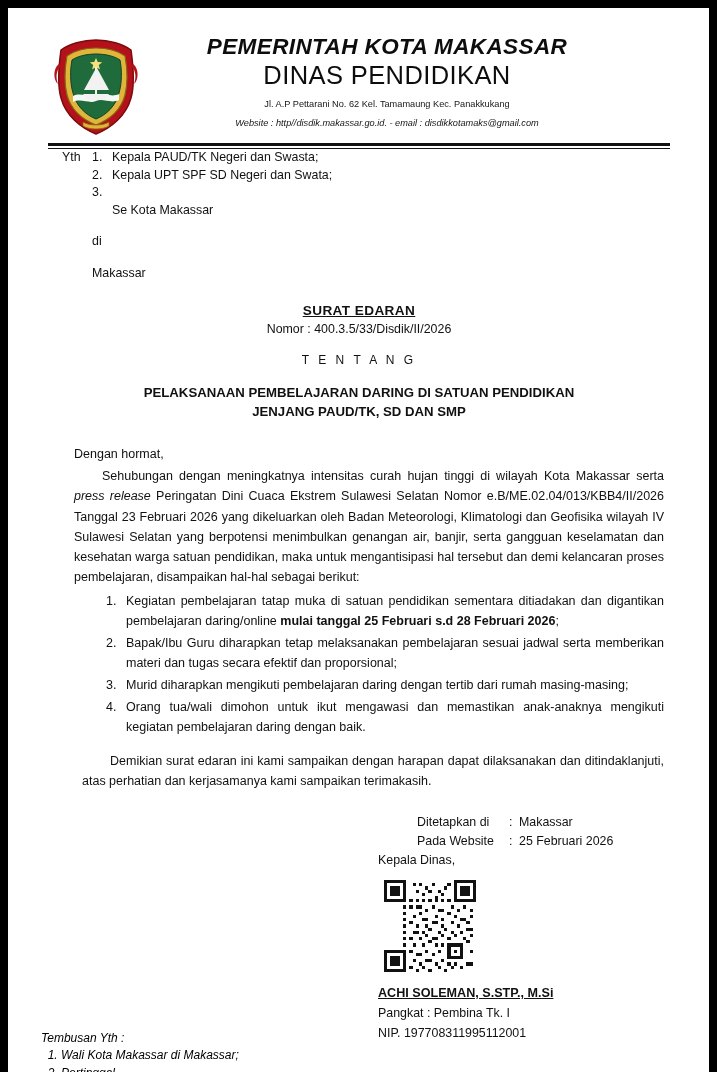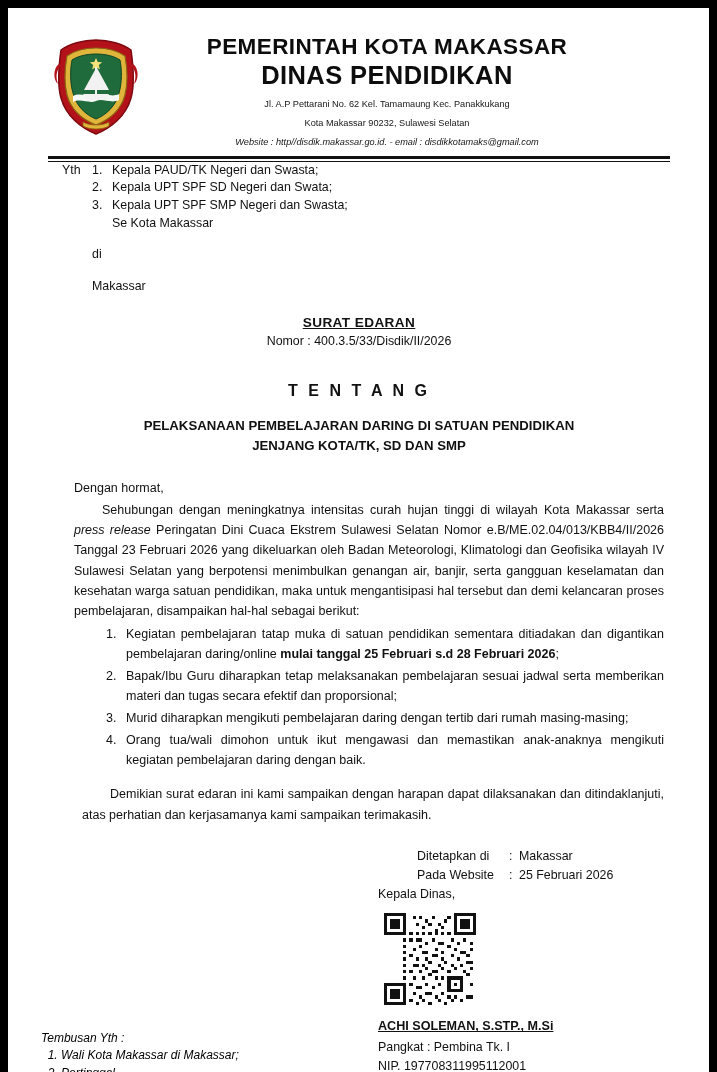--- a/index.html
+++ b/index.html
@@ -49,24 +49,25 @@
     flex: 1 1 auto;
     text-align: center;
     padding-right: 40px;
   }
   .gov-line {
     font-size: 22.5px;
     font-weight: bold;
     letter-spacing: 0.4px;
     line-height: 1.12;
     color: #0d0d0d;
+    font-style: italic;
   }
   .dept-line {
     font-size: 25.5px;
-    font-weight: bold;
+    font-weight: normal;
     letter-spacing: 0.4px;
     line-height: 1.15;
     margin-top: 2px;
     color: #0d0d0d;
   }
   .addr-line {
     font-size: 9.2px;
     line-height: 1.35;
     margin-top: 7px;
     color: #161616;
@@ -106,24 +107,24 @@
     font-size: 13.6px;
     font-weight: bold;
     text-decoration: underline;
     letter-spacing: 0.4px;
   }
   .doc-number {
     font-size: 12.4px;
     margin-top: 4px;
   }
   .tentang {
-    font-size: 16px;
-    font-weight: bold;
+    font-size: 12px;
+    font-weight: normal;
     letter-spacing: 3px;
-    margin-top: 34px;
+    margin-top: 17px;
   }
   .subject {
     font-size: 13.2px;
     font-weight: bold;
     margin-top: 16px;
     line-height: 1.45;
   }
 
   
   .body-block {
@@ -233,21 +234,20 @@
 
           <path d="M43 20 l1.8 4 4.4.3-3.4 2.8 1.1 4.3-3.9-2.4-3.9 2.4 1.1-4.3-3.4-2.8 4.4-.3z" fill="#f6e27a"></path>
 
           <path d="M30 84 C36 88 50 88 56 84 L56 88 C50 92 36 92 30 88 Z" fill="#e0b53c" stroke="#8a6410" stroke-width="0.8"></path>
         </svg>
       </div>
       <div class="head-text">
         <div class="gov-line">PEMERINTAH KOTA MAKASSAR</div>
         <div class="dept-line">DINAS PENDIDIKAN</div>
         <div class="addr-line">Jl. A.P Pettarani No. 62 Kel. Tamamaung Kec. Panakkukang</div>
-        <div class="addr-line">Kota Makassar 90232, Sulawesi Selatan</div>
         <div class="addr-line italic">Website : http//disdik.makassar.go.id. - email : disdikkotamaks@gmail.com</div>
       </div>
     </div>
 
     <div class="rule-thick"></div>
     <div class="rule-thin"></div>
 
     <div class="addr-block">
       <div class="yth-row">
         <div class="yth-label">Yth</div>
@@ -255,36 +255,35 @@
           <div class="yth-item">
             <span class="yth-num">1.</span>
             <span>Kepala PAUD/TK Negeri dan Swasta;</span>
           </div>
           <div class="yth-item">
             <span class="yth-num">2.</span>
             <span>Kepala UPT SPF SD Negeri dan Swata;</span>
           </div>
           <div class="yth-item">
             <span class="yth-num">3.</span>
-            <span>Kepala UPT SPF SMP Negeri dan Swasta;</span>
           </div>
           <div class="yth-sub">Se Kota Makassar</div>
         </div>
       </div>
       <div class="di-line">di</div>
       <div class="city-line">Makassar</div>
     </div>
 
     <div class="title-block">
       <div class="doc-title">SURAT EDARAN</div>
       <div class="doc-number">Nomor : 400.3.5/33/Disdik/II/2026</div>
       <div class="tentang">T E N T A N G</div>
       <div class="subject">
         <div>PELAKSANAAN PEMBELAJARAN DARING DI SATUAN PENDIDIKAN</div>
-        <div>JENJANG KOTA/TK, SD DAN SMP</div>
+        <div>JENJANG PAUD/TK, SD DAN SMP</div>
       </div>
     </div>
 
     <div class="body-block">
       <div class="salutation">Dengan hormat,</div>
       <div class="intro"><span>Sehubungan dengan meningkatnya intensitas curah hujan tinggi di wilayah Kota Makassar serta </span><i>press release</i><span> Peringatan Dini Cuaca Ekstrem Sulawesi Selatan Nomor e.B/ME.02.04/013/KBB4/II/2026 Tanggal 23 Februari 2026 yang dikeluarkan oleh Badan Meteorologi, Klimatologi dan Geofisika wilayah IV Sulawesi Selatan yang berpotensi menimbulkan genangan air, banjir, serta gangguan keselamatan dan kesehatan warga satuan pendidikan, maka untuk mengantisipasi hal tersebut dan demi kelancaran proses pembelajaran, disampaikan hal-hal sebagai berikut:</span></div>
 
       <ol class="points">
         <li><span>Kegiatan pembelajaran tatap muka di satuan pendidikan sementara ditiadakan dan digantikan pembelajaran daring/online </span><b>mulai tanggal 25 Februari s.d 28 Februari 2026</b><span>;</span></li>
         <li><span>Bapak/Ibu Guru diharapkan tetap melaksanakan pembelajaran sesuai jadwal serta memberikan materi dan tugas secara efektif dan proporsional;</span></li>

